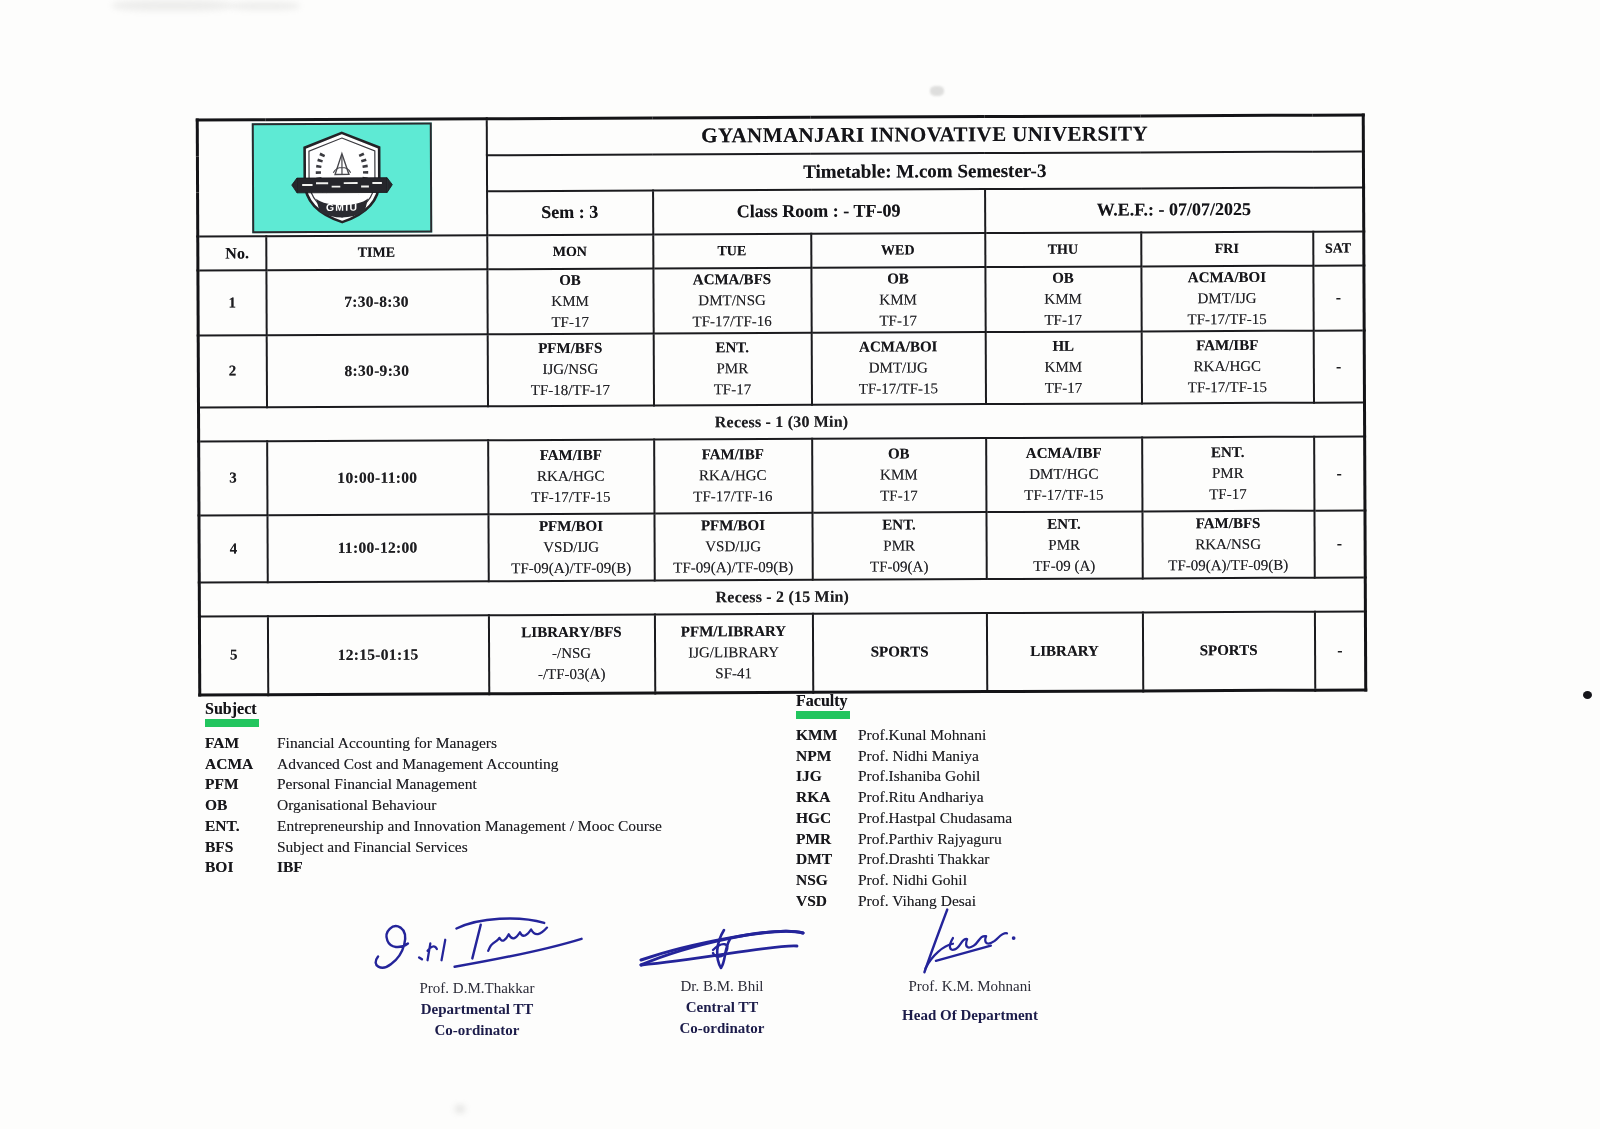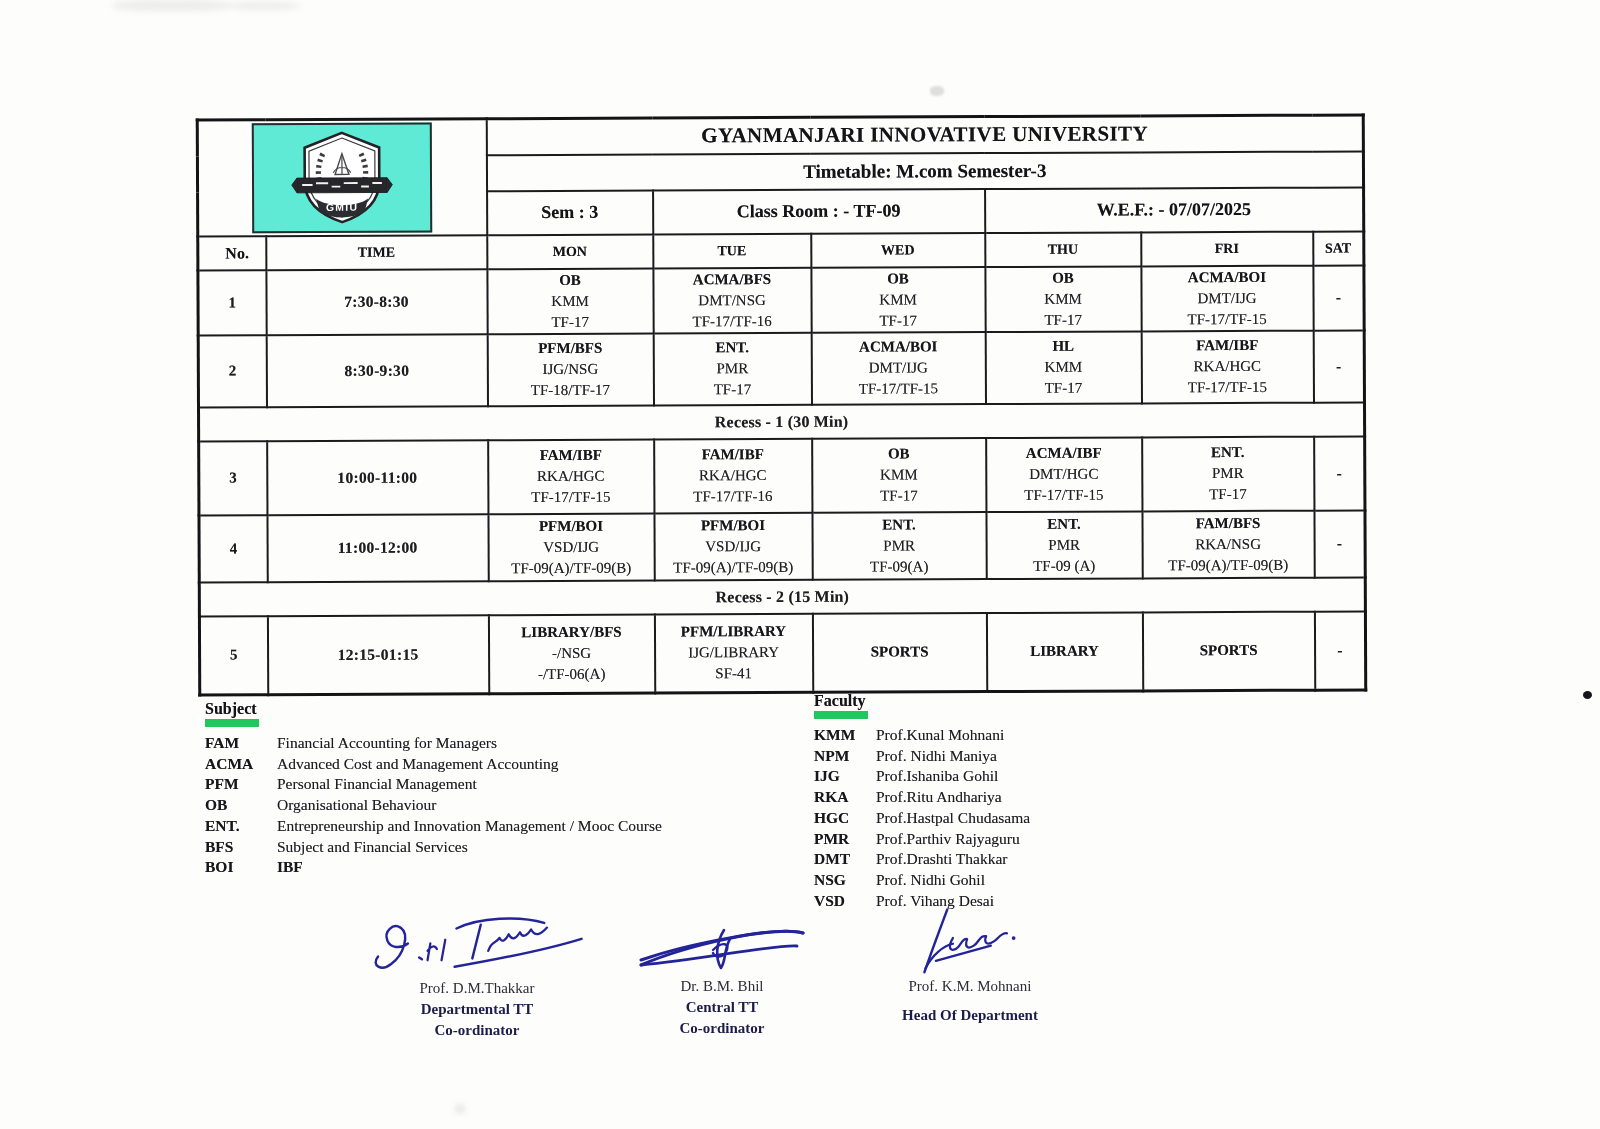--- a/index.html
+++ b/index.html
@@ -47,21 +47,21 @@
     font-size:16px; font-weight:bold; color:#141418;
     border-bottom:8px solid #22c55e; display:inline-block; padding:0 2px 1px 0;
     margin-bottom:6px; text-shadow:0 0 .4px rgba(20,20,25,.5);
   }
   .legend-grid{display:grid; column-gap:10px;}
   .legend-grid .code{font-weight:bold; font-size:15.5px; color:#17171b;}
   .legend-grid .desc{font-size:15.5px; color:#1d1d22;}
   .legend-grid>div{line-height:20.7px; white-space:nowrap; text-shadow:0 0 .3px rgba(20,20,25,.45);}
   .legend.subject{left:205px; top:700px;}
   .legend.subject .legend-grid{grid-template-columns:62px auto;}
-  .legend.faculty{left:814px; top:692px;}
+  .legend.faculty{left:796px; top:692px;}
   .legend.faculty .legend-grid{grid-template-columns:52px auto;}
   
   .sig{position:absolute; text-align:center;}
   .sig .name{font-size:15px; color:#2c2c38; line-height:21px;}
   .sig .role{font-size:15px; font-weight:bold; color:#1c1c4a; line-height:21px;}
   .sig svg{display:block; margin:0 auto;}
   .sig1{left:352px; top:908px; width:250px;}
   .sig2{left:612px; top:918px; width:220px;}
   .sig3{left:880px; top:902px; width:180px;}
   .sig4{left:1120px; top:908px; width:230px;}
@@ -279,21 +279,21 @@
     <tr class="h-rec">
       <td class="recess" colspan="8">Recess - 2 (15 Min)</td>
     </tr>
 
     <tr class="h-p5">
       <td class="no">5</td>
       <td class="time">12:15-01:15</td>
       <td class="slot">
         <div class="l1">LIBRARY/BFS</div>
         <div class="l2">-/NSG</div>
-        <div class="l2">-/TF-06(A)</div>
+        <div class="l2">-/TF-03(A)</div>
       </td>
       <td class="slot">
         <div class="l1">PFM/LIBRARY</div>
         <div class="l2">IJG/LIBRARY</div>
         <div class="l2">SF-41</div>
       </td>
       <td class="slot">
         <div class="l1">SPORTS</div>
       </td>
       <td class="slot">

